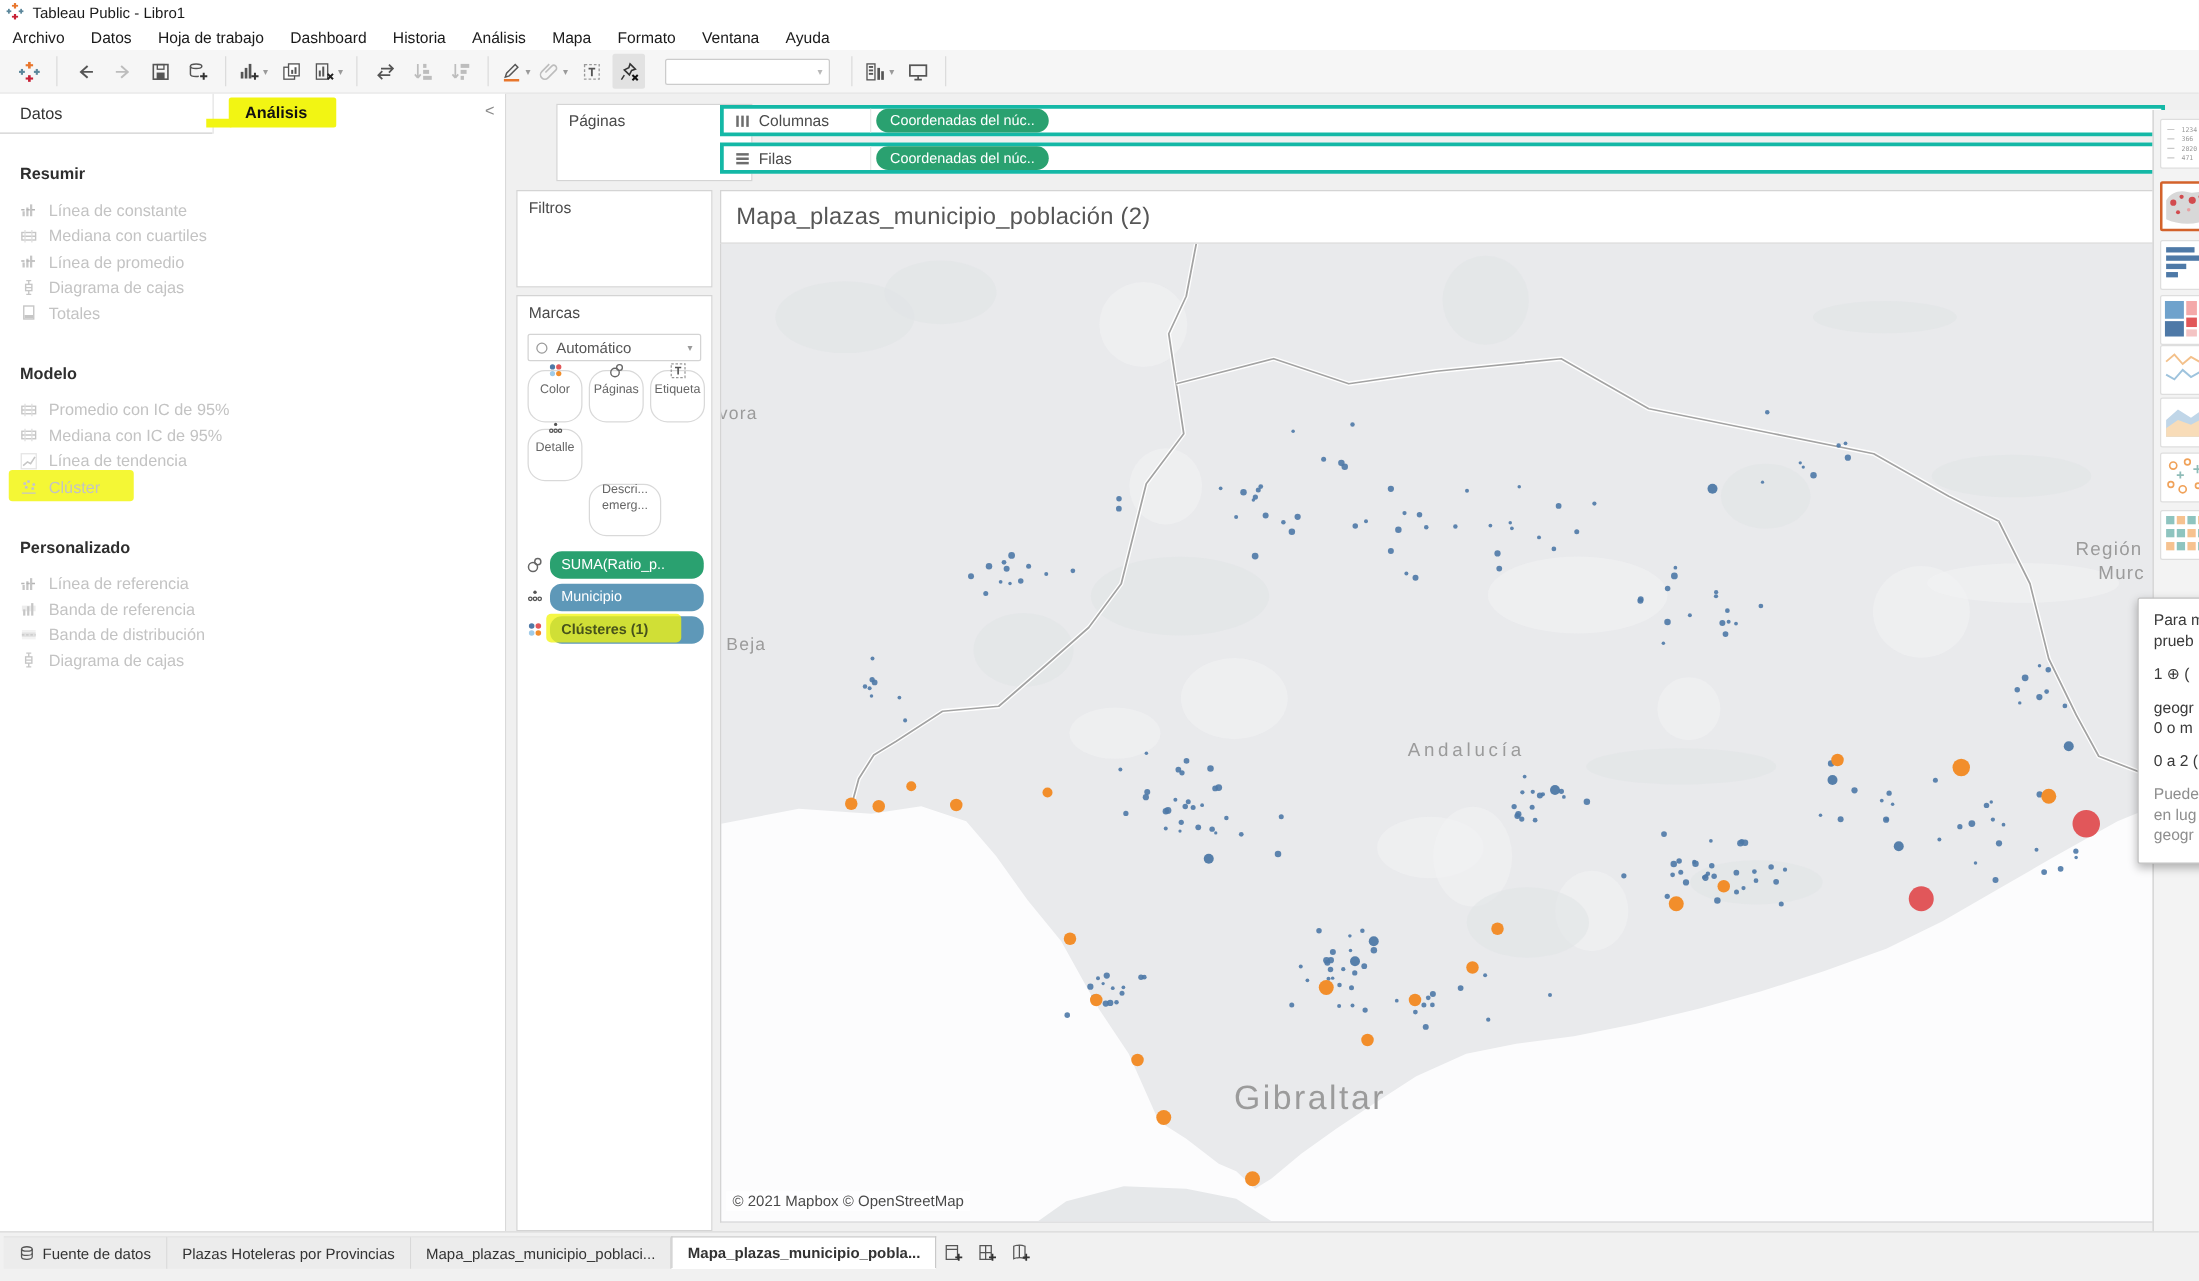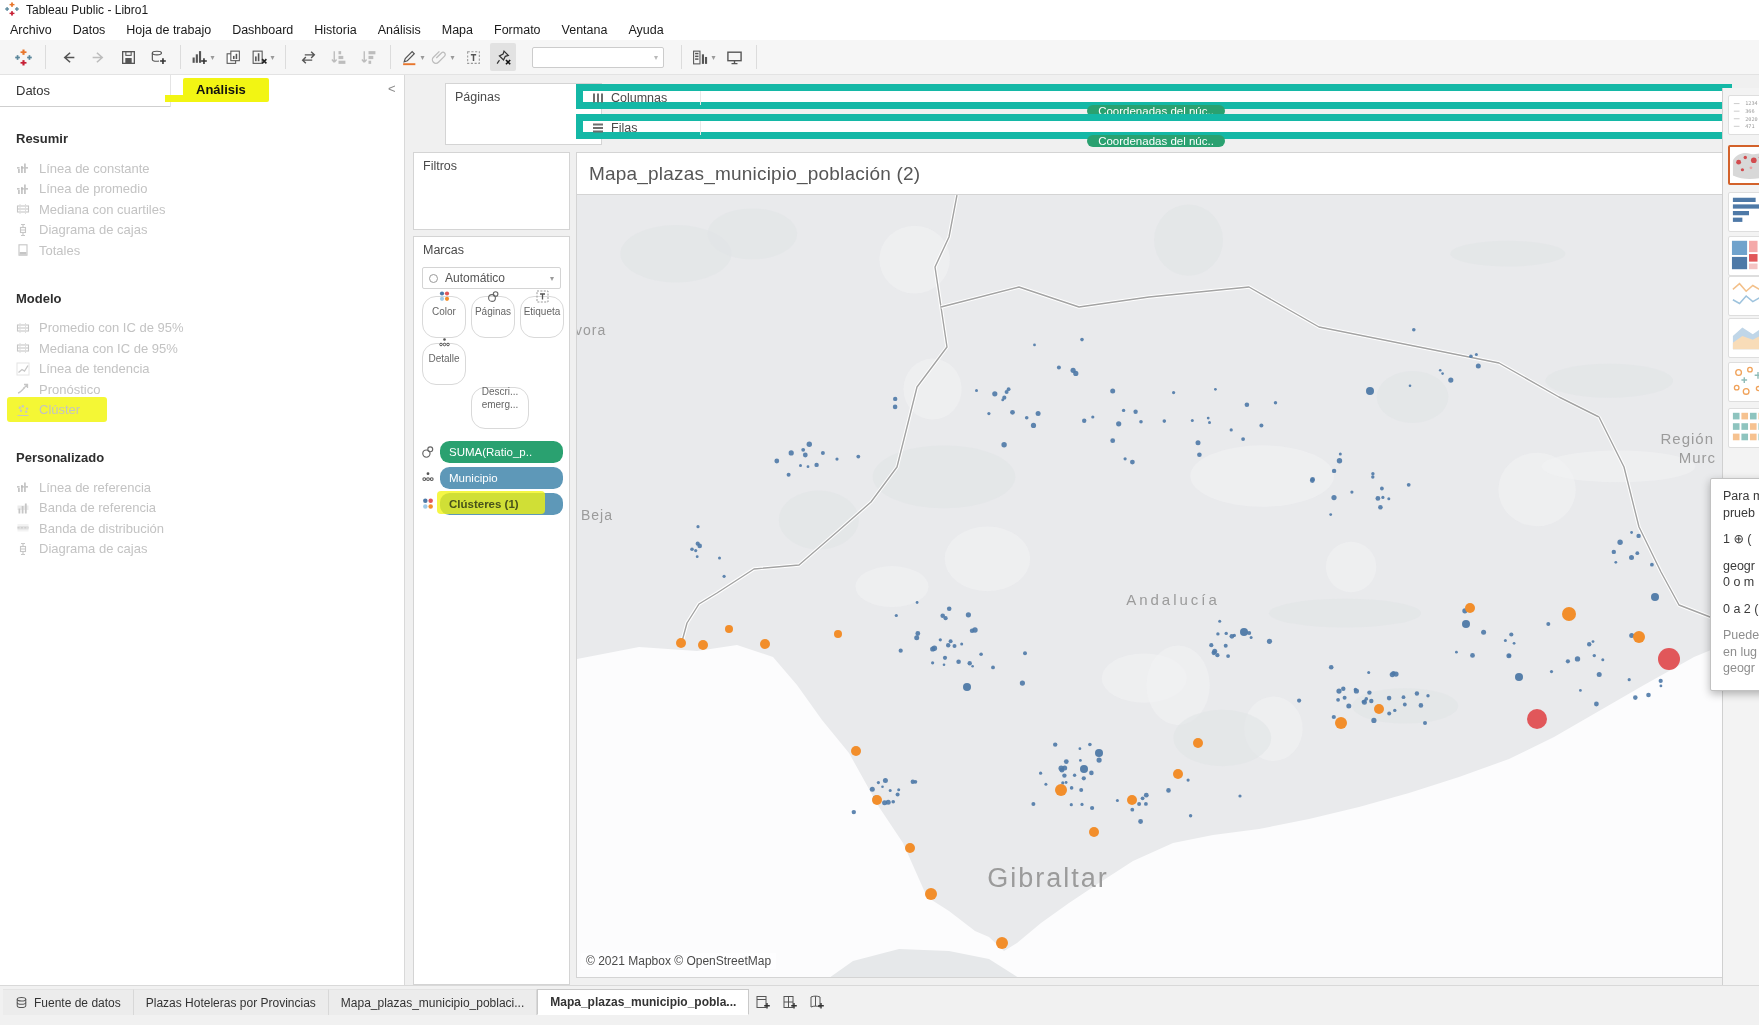--- a/index.html
+++ b/index.html
@@ -57,21 +57,21 @@
   #marks-pills { margin:12px 6px 0 6px; display:flex; flex-direction:column; gap:4px; }
   .mpill-row { display:flex; align-items:center; gap:4px; }
   .pill { height:19px; border-radius:9.5px; color:#fff; font-size:11.5px; display:flex;
     align-items:center; padding:11px 9px; white-space:nowrap; position:relative; flex:1; }
   .pill.green { background:#2aa170; }
   .pill.blue { background:#5e98b8; }
   .pill.hl::after { content:''; position:absolute; left:-3px; top:-2px; width:88%; height:23px;
     background:#f2f50ec4; border-radius:4px; z-index:1;}
   .pill.hl span { position:relative; z-index:2; color:#47521b; font-weight:700; }
   
-  .shelf { position:absolute; background:#fff; border:7px solid #14b8a6; display:flex; align-items:center;flex-direction:column; }
+  .shelf { position:absolute; background:#fff; border:3px solid #14b8a6; display:flex; align-items:center; }
   .shelf-label { display:flex; align-items:center; gap:6px; width:118px; padding-left:8px;
     font-size:12.5px; color:#4a4a4a; align-self:stretch; border-right:1px solid #e8e8e8;}
   .shelf-label svg { width:14px; height:14px; }
   .shelf-pill { height:19px; border-radius:9.5px; background:#2aa170; color:#fff; font-size:11.5px;
     display:flex; align-items:center; padding:0 11px; margin-left:4px; }
   #sheet-titlebox { position:absolute; left:576px; top:152px; width:1156px; height:43px;
     background:#fff; border:1px solid #d4d4d4; display:flex; align-items:center; }
   #sheet-title { font-size:19px; color:#565656; padding-left:12px; letter-spacing:0.2px;}
   #mapwrap { position:absolute; left:576px; top:195px; width:1156px; height:783px;
     border:1px solid #d4d4d4; border-top:none; overflow:hidden; background:#e9eaec;}
@@ -311,44 +311,44 @@
                 <rect x="8" y="2.5" width="1.8" height="9.5"></rect>
               </g>
               <line x1="1" y1="6.8" x2="12.5" y2="6.8" stroke="#b5b5b5" stroke-width="1.2" stroke-dasharray="2.6 1.6"></line>
             </svg>
           </span>
           <span>Línea de constante</span>
         </div>
         <div class="lp-item">
           <span style="display: inline-flex;">
             <svg viewBox="0 0 14 14" xmlns="http://www.w3.org/2000/svg">
+              <rect x="1.5" y="4" width="11" height="6" fill="none" stroke="#c6c6c6" stroke-width="1.1"></rect>
+              <line x1="1.5" y1="7" x2="12.5" y2="7" stroke="#c6c6c6" stroke-width="1.1"></line>
+              <line x1="4" y1="2" x2="4" y2="12" stroke="#dedede" stroke-width="1"></line>
+              <line x1="9.5" y1="2" x2="9.5" y2="12" stroke="#dedede" stroke-width="1"></line>
+            </svg>
+          </span>
+          <span>Mediana con cuartiles</span>
+        </div>
+        <div class="lp-item">
+          <span style="display: inline-flex;">
+            <svg viewBox="0 0 14 14" xmlns="http://www.w3.org/2000/svg">
               <g fill="#c6c6c6">
                 <rect x="2" y="8" width="1.8" height="4"></rect>
                 <rect x="5" y="5" width="1.8" height="7"></rect>
                 <rect x="8" y="2.5" width="1.8" height="9.5"></rect>
               </g>
               <line x1="1" y1="6.8" x2="12.5" y2="6.8" stroke="#b5b5b5" stroke-width="1.2" stroke-dasharray="2.6 1.6"></line>
             </svg>
           </span>
           <span>Línea de promedio</span>
         </div>
         <div class="lp-item">
           <span style="display: inline-flex;">
             <svg viewBox="0 0 14 14" xmlns="http://www.w3.org/2000/svg">
-              <rect x="1.5" y="4" width="11" height="6" fill="none" stroke="#c6c6c6" stroke-width="1.1"></rect>
-              <line x1="1.5" y1="7" x2="12.5" y2="7" stroke="#c6c6c6" stroke-width="1.1"></line>
-              <line x1="4" y1="2" x2="4" y2="12" stroke="#dedede" stroke-width="1"></line>
-              <line x1="9.5" y1="2" x2="9.5" y2="12" stroke="#dedede" stroke-width="1"></line>
-            </svg>
-          </span>
-          <span>Mediana con cuartiles</span>
-        </div>
-        <div class="lp-item">
-          <span style="display: inline-flex;">
-            <svg viewBox="0 0 14 14" xmlns="http://www.w3.org/2000/svg">
               <line x1="7" y1="1.5" x2="7" y2="12.5" stroke="#c6c6c6" stroke-width="1.1"></line>
               <rect x="4.5" y="4.5" width="5" height="5" fill="#fff" stroke="#c6c6c6" stroke-width="1.1"></rect>
               <line x1="4.5" y1="7" x2="9.5" y2="7" stroke="#c6c6c6"></line>
               <line x1="5" y1="1.5" x2="9" y2="1.5" stroke="#c6c6c6"></line>
               <line x1="5" y1="12.5" x2="9" y2="12.5" stroke="#c6c6c6"></line>
             </svg>
           </span>
           <span>Diagrama de cajas</span>
         </div>
         <div class="lp-item">
@@ -386,29 +386,20 @@
           <span>Mediana con IC de 95%</span>
         </div>
         <div class="lp-item">
           <span style="display: inline-flex;">
             <svg viewBox="0 0 14 14" xmlns="http://www.w3.org/2000/svg">
               <rect x="1" y="1" width="12" height="12" fill="none" stroke="#e4e4e4"></rect>
               <polyline points="2.5,10.5 6,7.5 8.5,9 12,3.5" fill="none" stroke="#c6c6c6" stroke-width="1.3"></polyline>
             </svg>
           </span>
           <span>Línea de tendencia</span>
-        </div>
-        <div class="lp-item">
-          <span style="display: inline-flex;">
-            <svg viewBox="0 0 14 14" xmlns="http://www.w3.org/2000/svg">
-              <path d="M2 11 C4.5 10.5 6.5 8 8.5 5.5" fill="none" stroke="#c6c6c6" stroke-width="1.3"></path>
-              <path d="M8 2.5 h3.5 v3.5 M11.5 2.5 L7.5 6.5" fill="none" stroke="#c6c6c6" stroke-width="1.3"></path>
-            </svg>
-          </span>
-          <span>Pronóstico</span>
         </div>
         <div class="lp-item hl">
           <span style="display: inline-flex;">
             <svg viewBox="0 0 14 14" xmlns="http://www.w3.org/2000/svg">
               <g fill="#c6c6c6">
                 <circle cx="3.8" cy="4.8" r="1.2"></circle>
                 <circle cx="6.8" cy="3.2" r="1.2"></circle>
                 <circle cx="5" cy="7.8" r="1.2"></circle>
                 <circle cx="10.2" cy="8.8" r="1.2"></circle>
                 <circle cx="11" cy="5.6" r="1.2"></circle>

